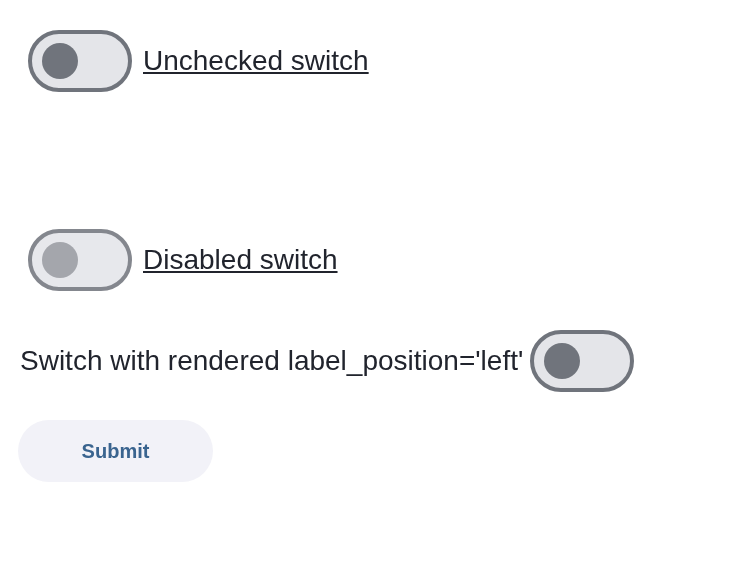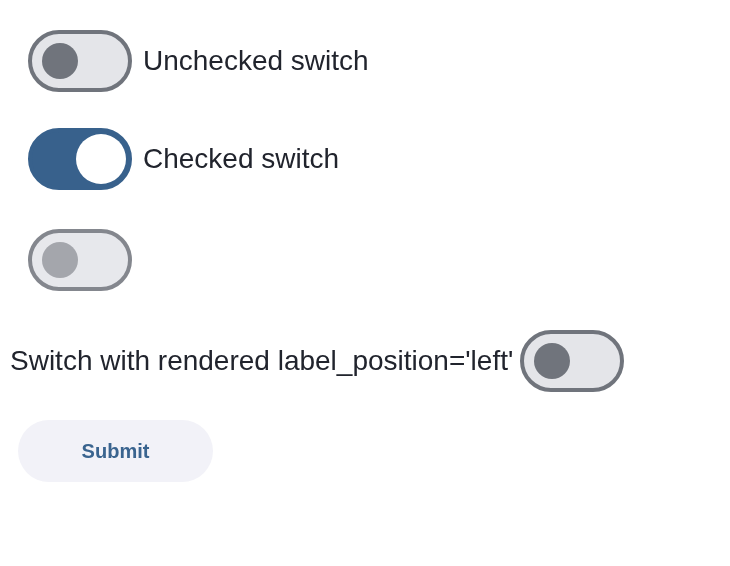--- a/index.html
+++ b/index.html
@@ -62,21 +62,21 @@
   .switch.disabled .thumb {
     background: #a4a6ac;
   }
   
   .switch-label {
     font-size: 28px;
     line-height: 1.2;
     color: #21242d;
     white-space: nowrap;
   }
-  .label-right { margin-left: 11px; }
+  .label-right { margin-left: 11px; text-decoration: underline; }
   .label-left  { margin-right: 7px; }
   
   .submit-btn {
     position: absolute;
     left: 18px;
     top: 420px;
     width: 195px;
     height: 62px;
     border: none;
     border-radius: 31px;
@@ -97,34 +97,29 @@
 
 <div class="page">
 
   <div class="row" style="left:28px; top:30px;">
     <div class="switch off" role="switch" aria-checked="false">
       <span class="thumb"></span>
     </div>
     <span class="switch-label label-right">Unchecked switch</span>
   </div>
 
-  <div class="row" style="left:28px; top:128px;">
-    <div class="switch on" role="switch" aria-checked="true">
-      <span class="thumb"></span>
-    </div>
-    <span class="switch-label label-right">Checked switch</span>
-  </div>
 
   <div class="row" style="left:28px; top:229px;">
     <div class="switch off disabled" role="switch" aria-checked="false" aria-disabled="true">
       <span class="thumb"></span>
     </div>
+    <span class="switch-label label-right">Disabled switch</span>
   </div>
 
-  <div class="row" style="left:10px; top:330px;">
+  <div class="row" style="left:20px; top:330px;">
     <span class="switch-label label-left">Switch with rendered label_position='left'</span>
     <div class="switch off" role="switch" aria-checked="false">
       <span class="thumb"></span>
     </div>
   </div>
 
   <button class="submit-btn" type="button">Submit</button>
 
 </div>
 

